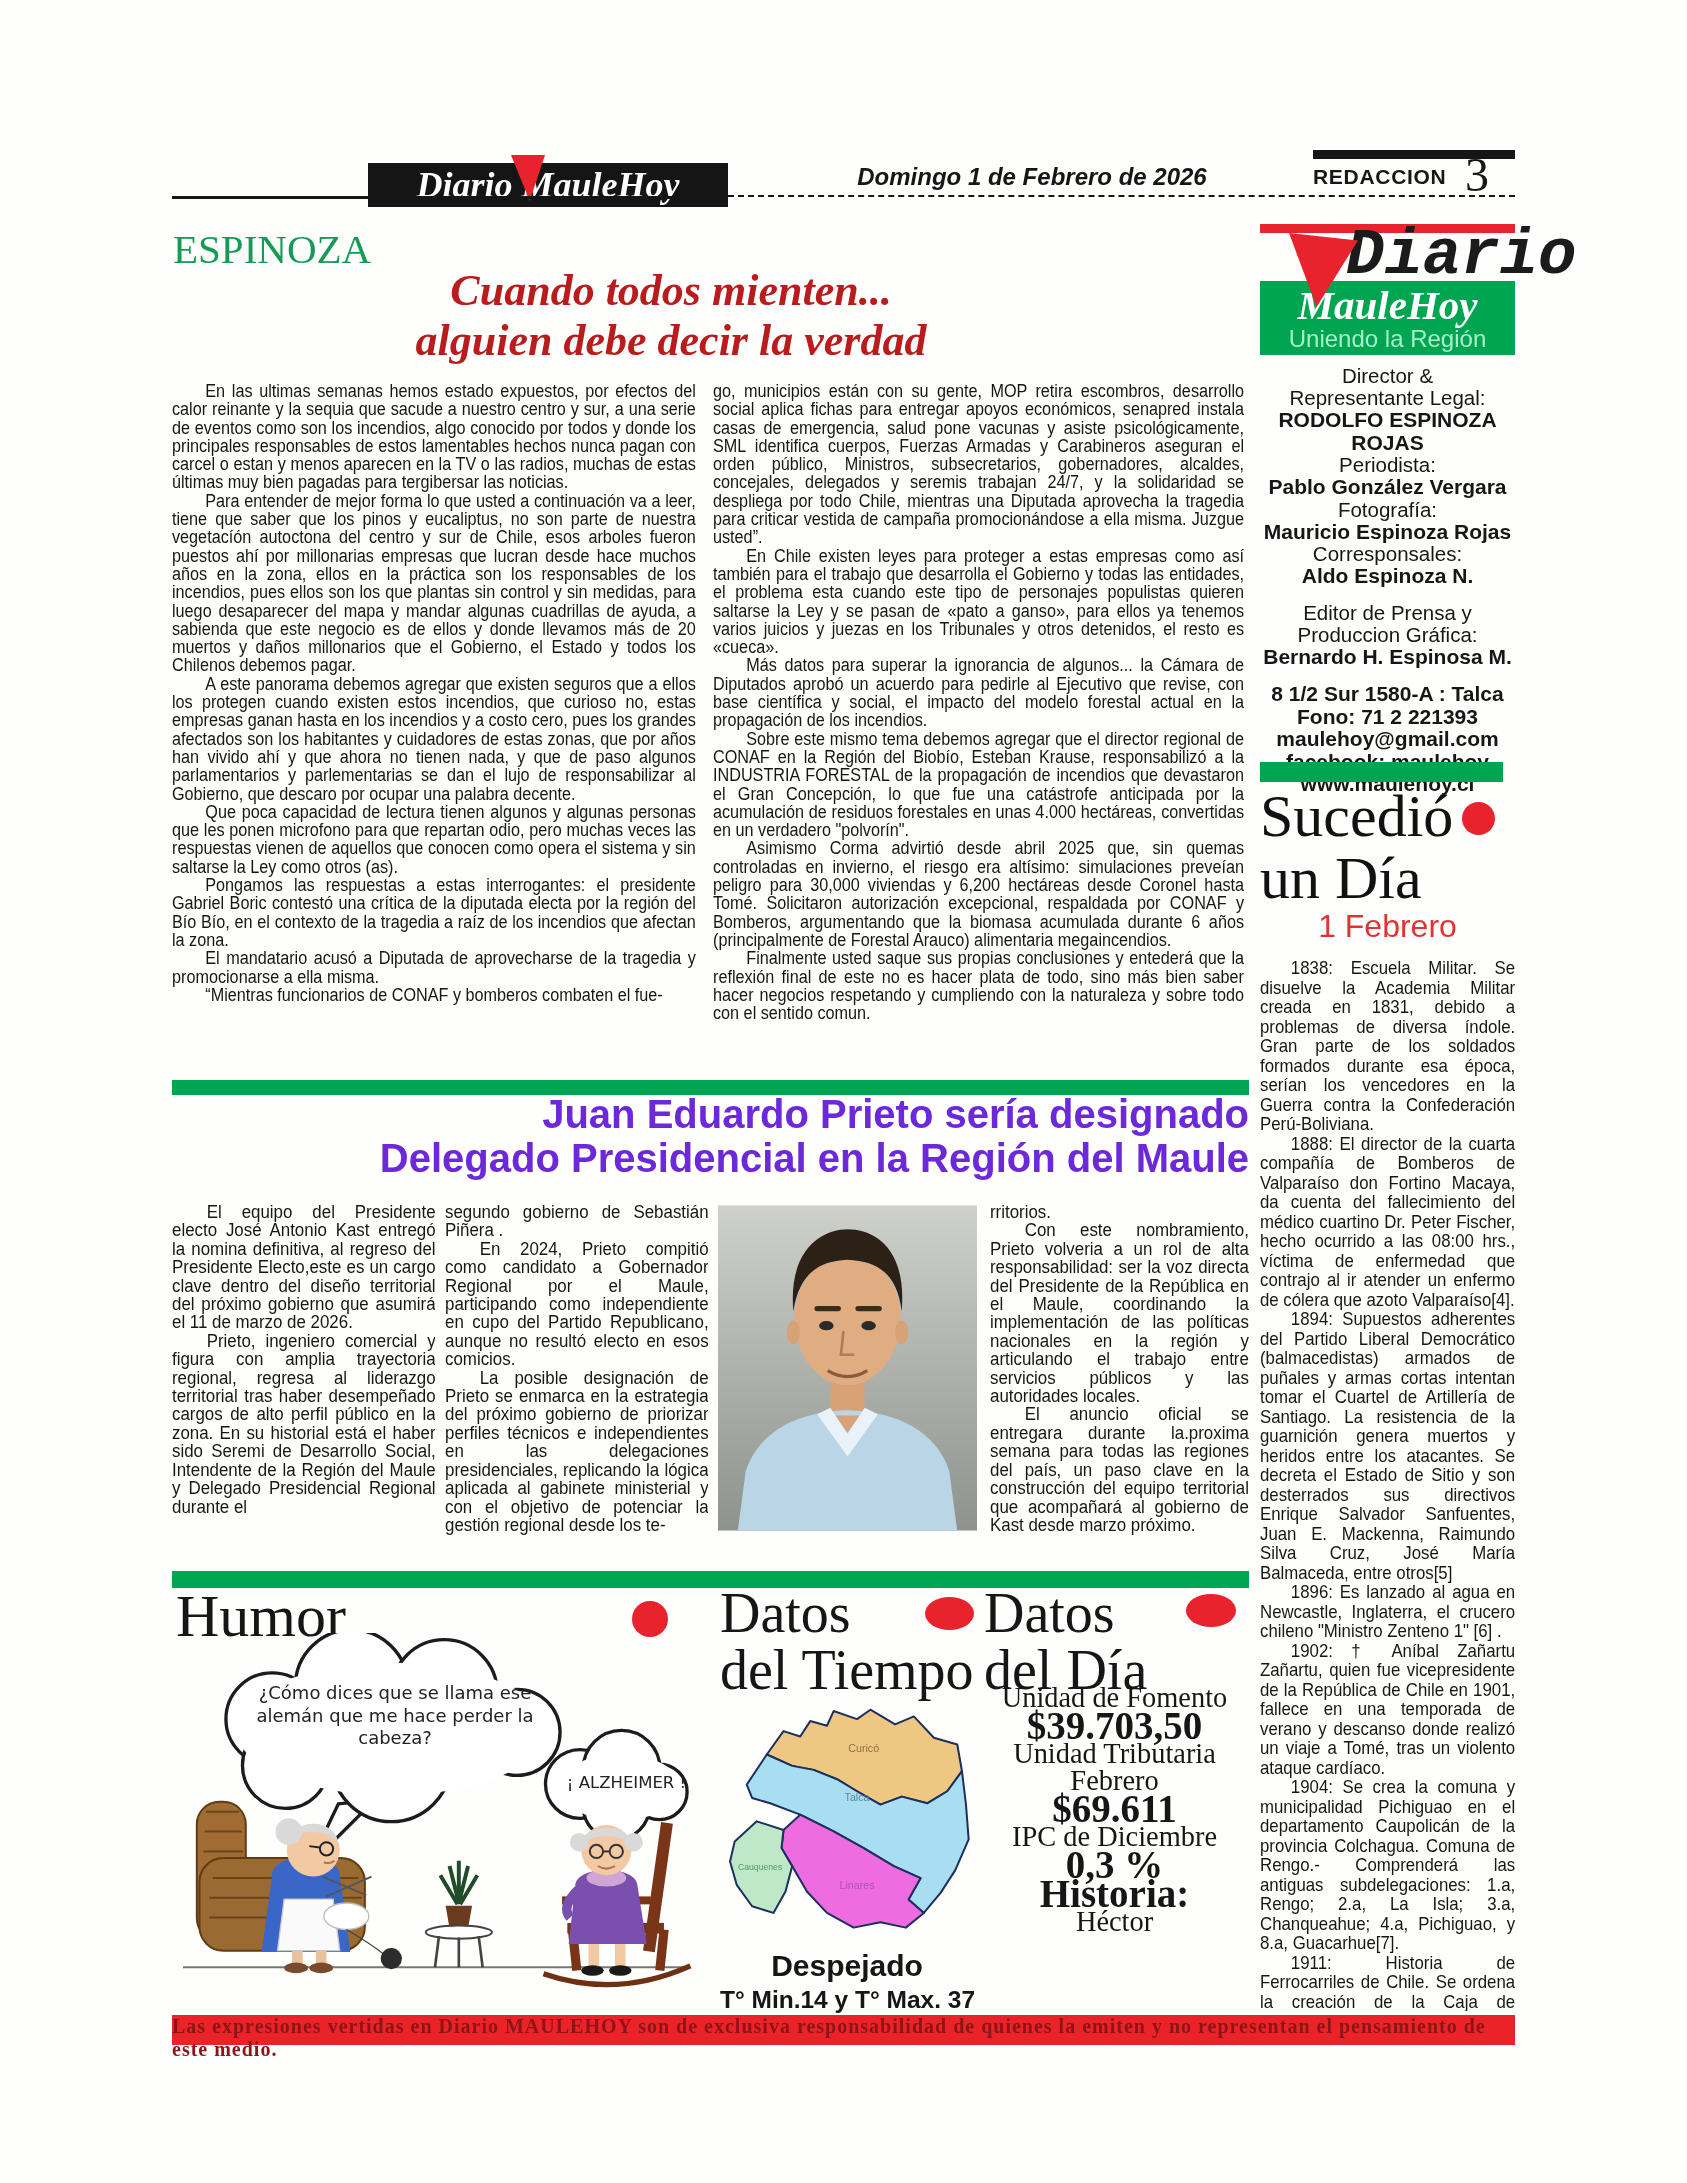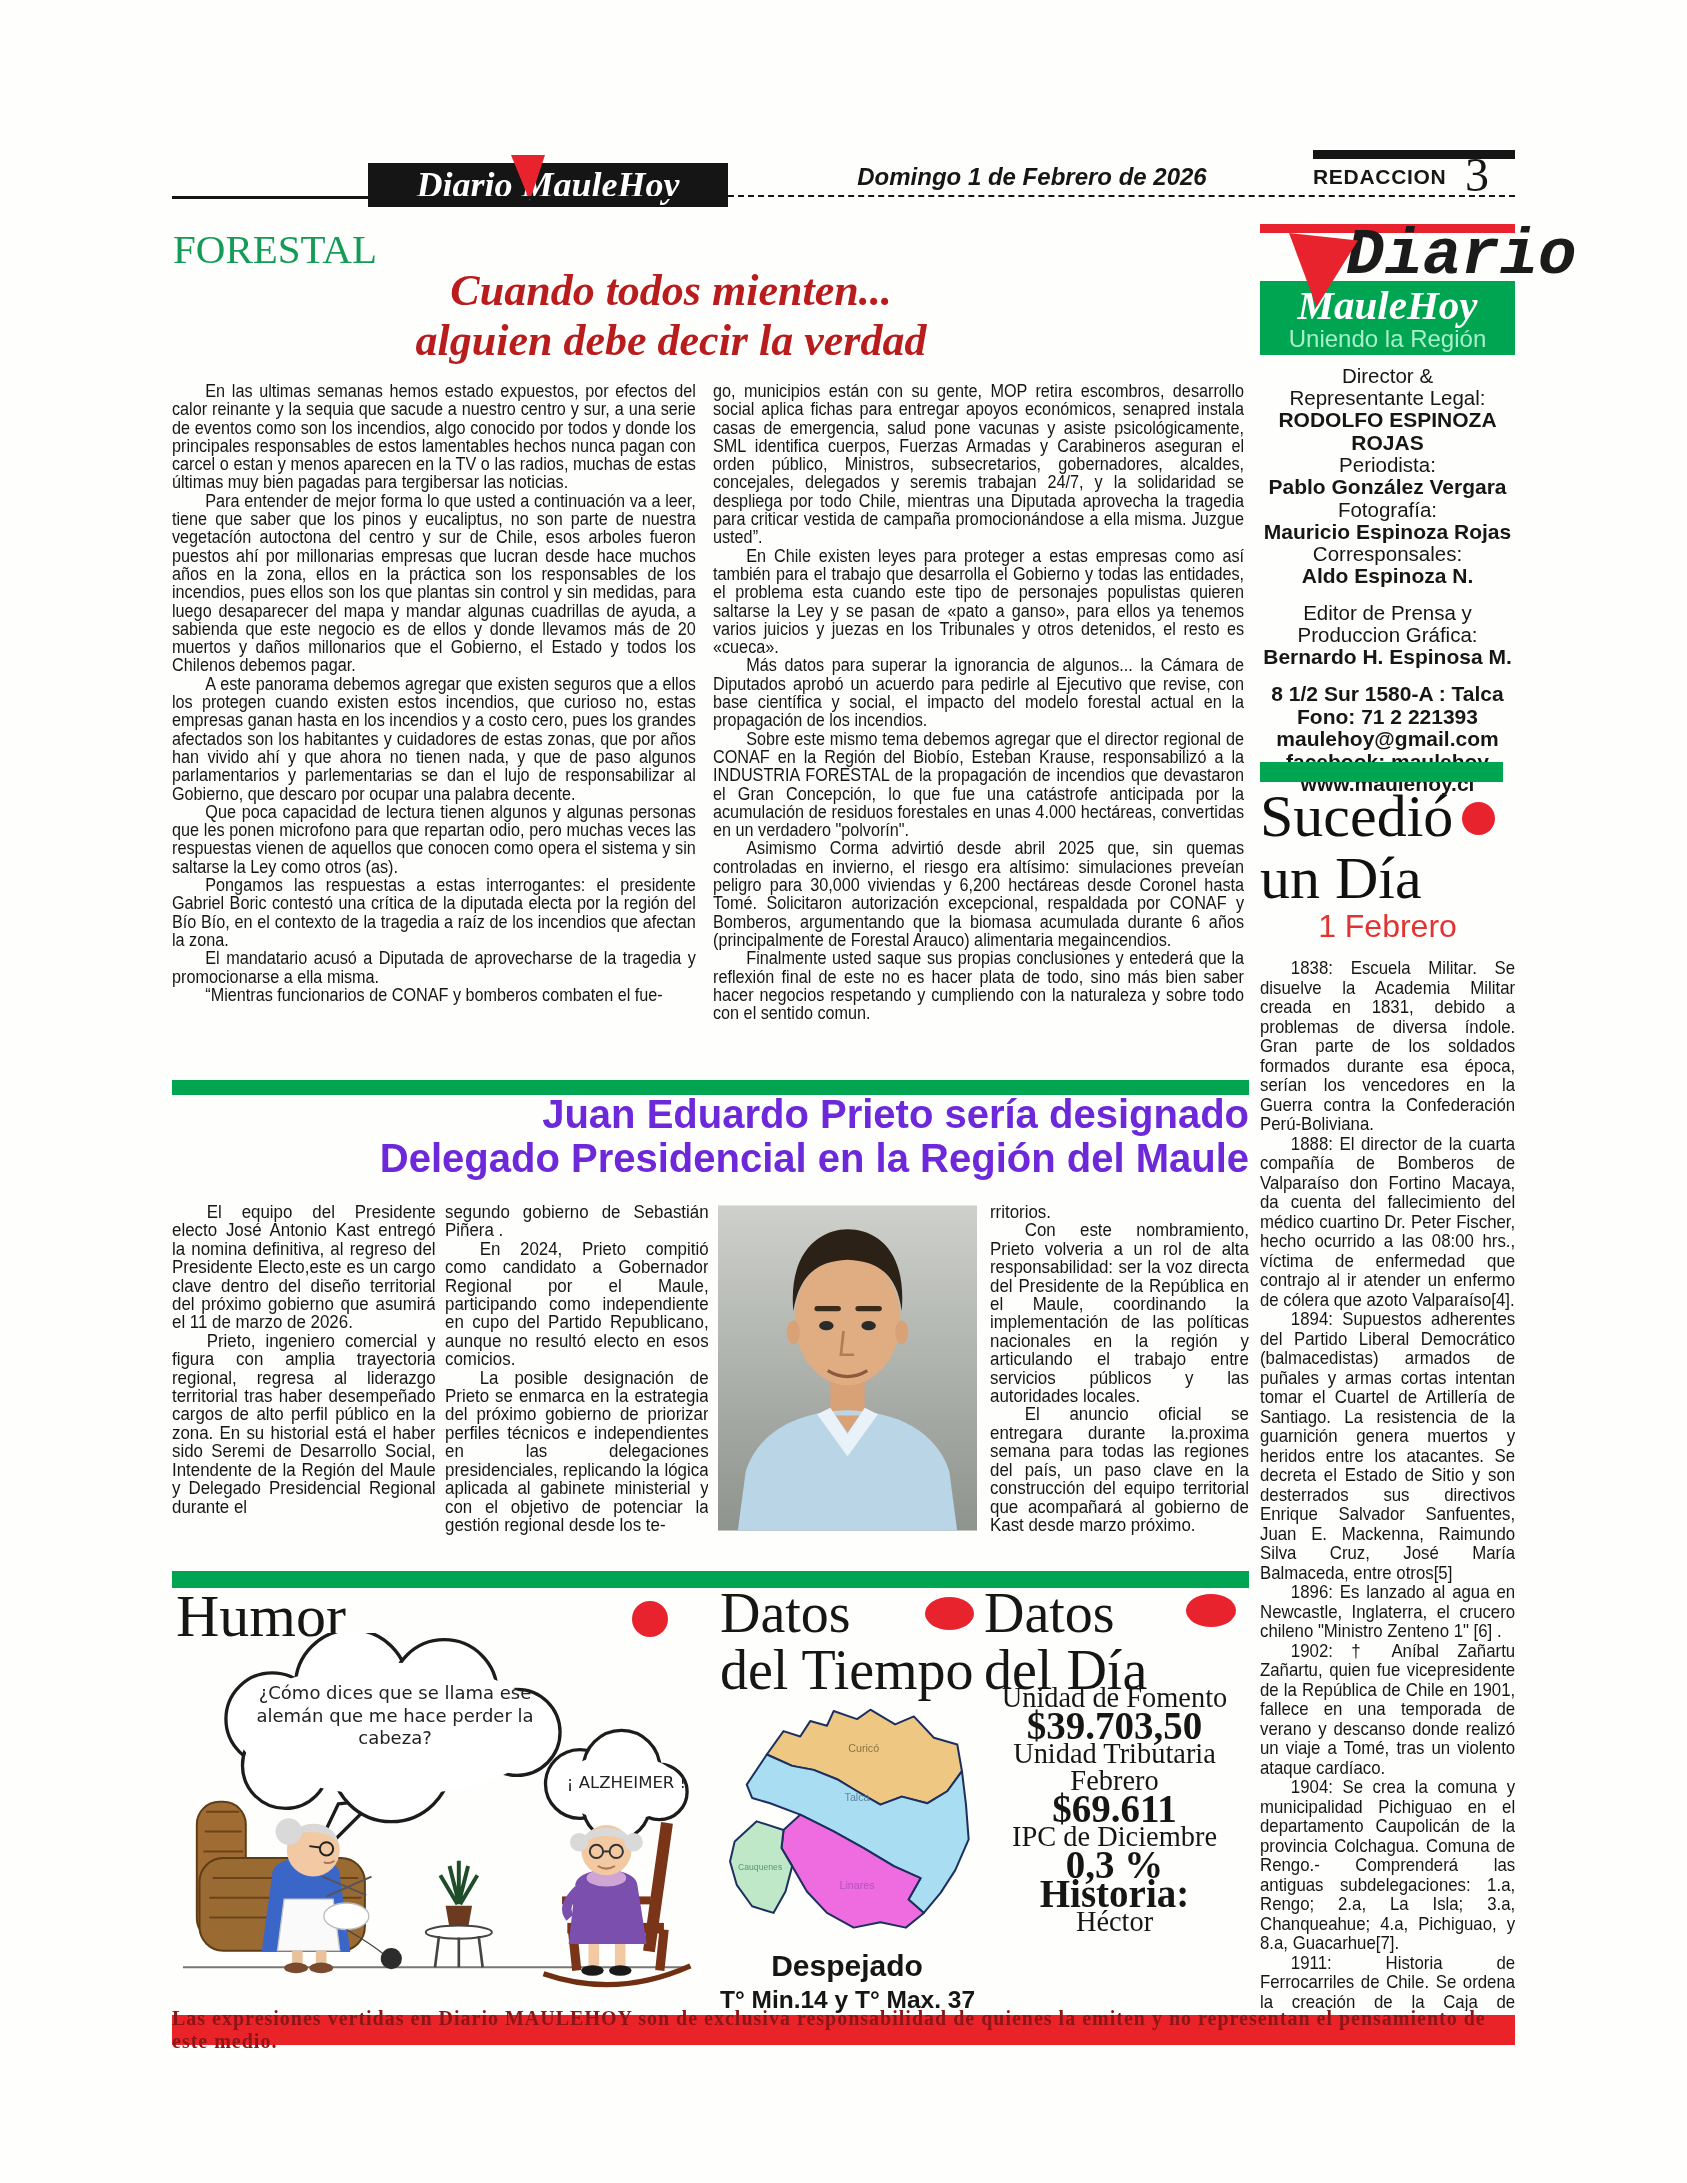--- a/index.html
+++ b/index.html
@@ -99,41 +99,41 @@
   .dd-title{position:absolute;left:984px;top:1585px;width:265px;
             font-family:"Liberation Serif",serif;font-size:56px;line-height:57px;}
   .dd-dot{position:absolute;left:1186px;top:1594px;width:50px;height:33px;border-radius:50%;background:#e8232d;}
   .dd-lines{position:absolute;left:979px;top:1684px;width:271px;text-align:center;
             font-family:"Liberation Serif",serif;}
   .d-l{font-size:28.4px;line-height:27px;}
   .d-v{font-size:39px;line-height:29px;font-weight:bold;}
 
   
   .footer{position:absolute;left:172px;top:2015px;width:1343px;height:30px;background:#ea2328;
-          display:flex;align-items:center;justify-content:center;}
+          display:flex;align-items:flex-start;justify-content:center;}
   .footer span{color:#8d1417;font-family:"Liberation Serif",serif;font-weight:bold;
                font-size:20px;letter-spacing:1px;}
 </style>
 </head>
 <body>
 
 <div id="page">
 
   <div class="mast-box">
     <div class="mast-tri"></div>
     <div class="mast-text">Diario MauleHoy</div>
   </div>
   <div class="hdr-date">Domingo 1 de Febrero de 2026</div>
   <div class="hdr-bar"></div>
   <div class="hdr-section">REDACCION</div>
   <div class="hdr-pagenum">3</div>
   <div class="hdr-rule"></div>
   <div class="hdr-rule-dash"></div>
 
-  <div class="ed-label">FORESTAL</div>
+  <div class="ed-label">ESPINOZA</div>
   <div class="ed-head">
     <div>Cuando todos mienten...</div>
     <div>alguien debe decir la verdad</div>
   </div>
   <div class="ed-col" id="ed1">
     <div class="shrink">
         <p>En las ultimas semanas hemos estado expuestos, por efectos del calor reinante y la sequia que sacude a nuestro centro y sur, a una serie de eventos como son los incendios, algo conocido por todos y donde los principales responsables de estos lamentables hechos nunca pagan con carcel o estan y menos aparecen en la TV o las radios, muchas de estas últimas muy bien pagadas para tergibersar las noticias.</p>
         <p>Para entender de mejor forma lo que usted a continuación va a leer, tiene que saber que los pinos y eucaliptus, no son parte de nuestra vegetacíón autoctona del centro y sur de Chile, esos arboles fueron puestos ahí por millonarias empresas que lucran desde hace muchos años en la zona, ellos en la práctica son los responsables de los incendios, pues ellos son los que plantas sin control y sin medidas, para luego desaparecer del mapa y mandar algunas cuadrillas de ayuda, a sabienda que este negocio es de ellos y donde llevamos más de 20 muertos y daños millonarios que el Gobierno, el Estado y todos los Chilenos debemos pagar.</p>
         <p>A este panorama debemos agregar que existen seguros que a ellos los protegen cuando existen estos incendios, que curioso no, estas empresas ganan hasta en los incendios y a costo cero, pues los grandes afectados son los habitantes y cuidadores de estas zonas, que por años han vivido ahí y que ahora no tienen nada, y que de paso algunos parlamentarios y parlementarias se dan el lujo de responsabilizar al Gobierno, que descaro por ocupar una palabra decente.</p>
         <p>Que poca capacidad de lectura tienen algunos y algunas personas que les ponen microfono para que repartan odio, pero muchas veces las respuestas vienen de aquellos que conocen como opera el sistema y sin saltarse la Ley como otros (as).</p>

